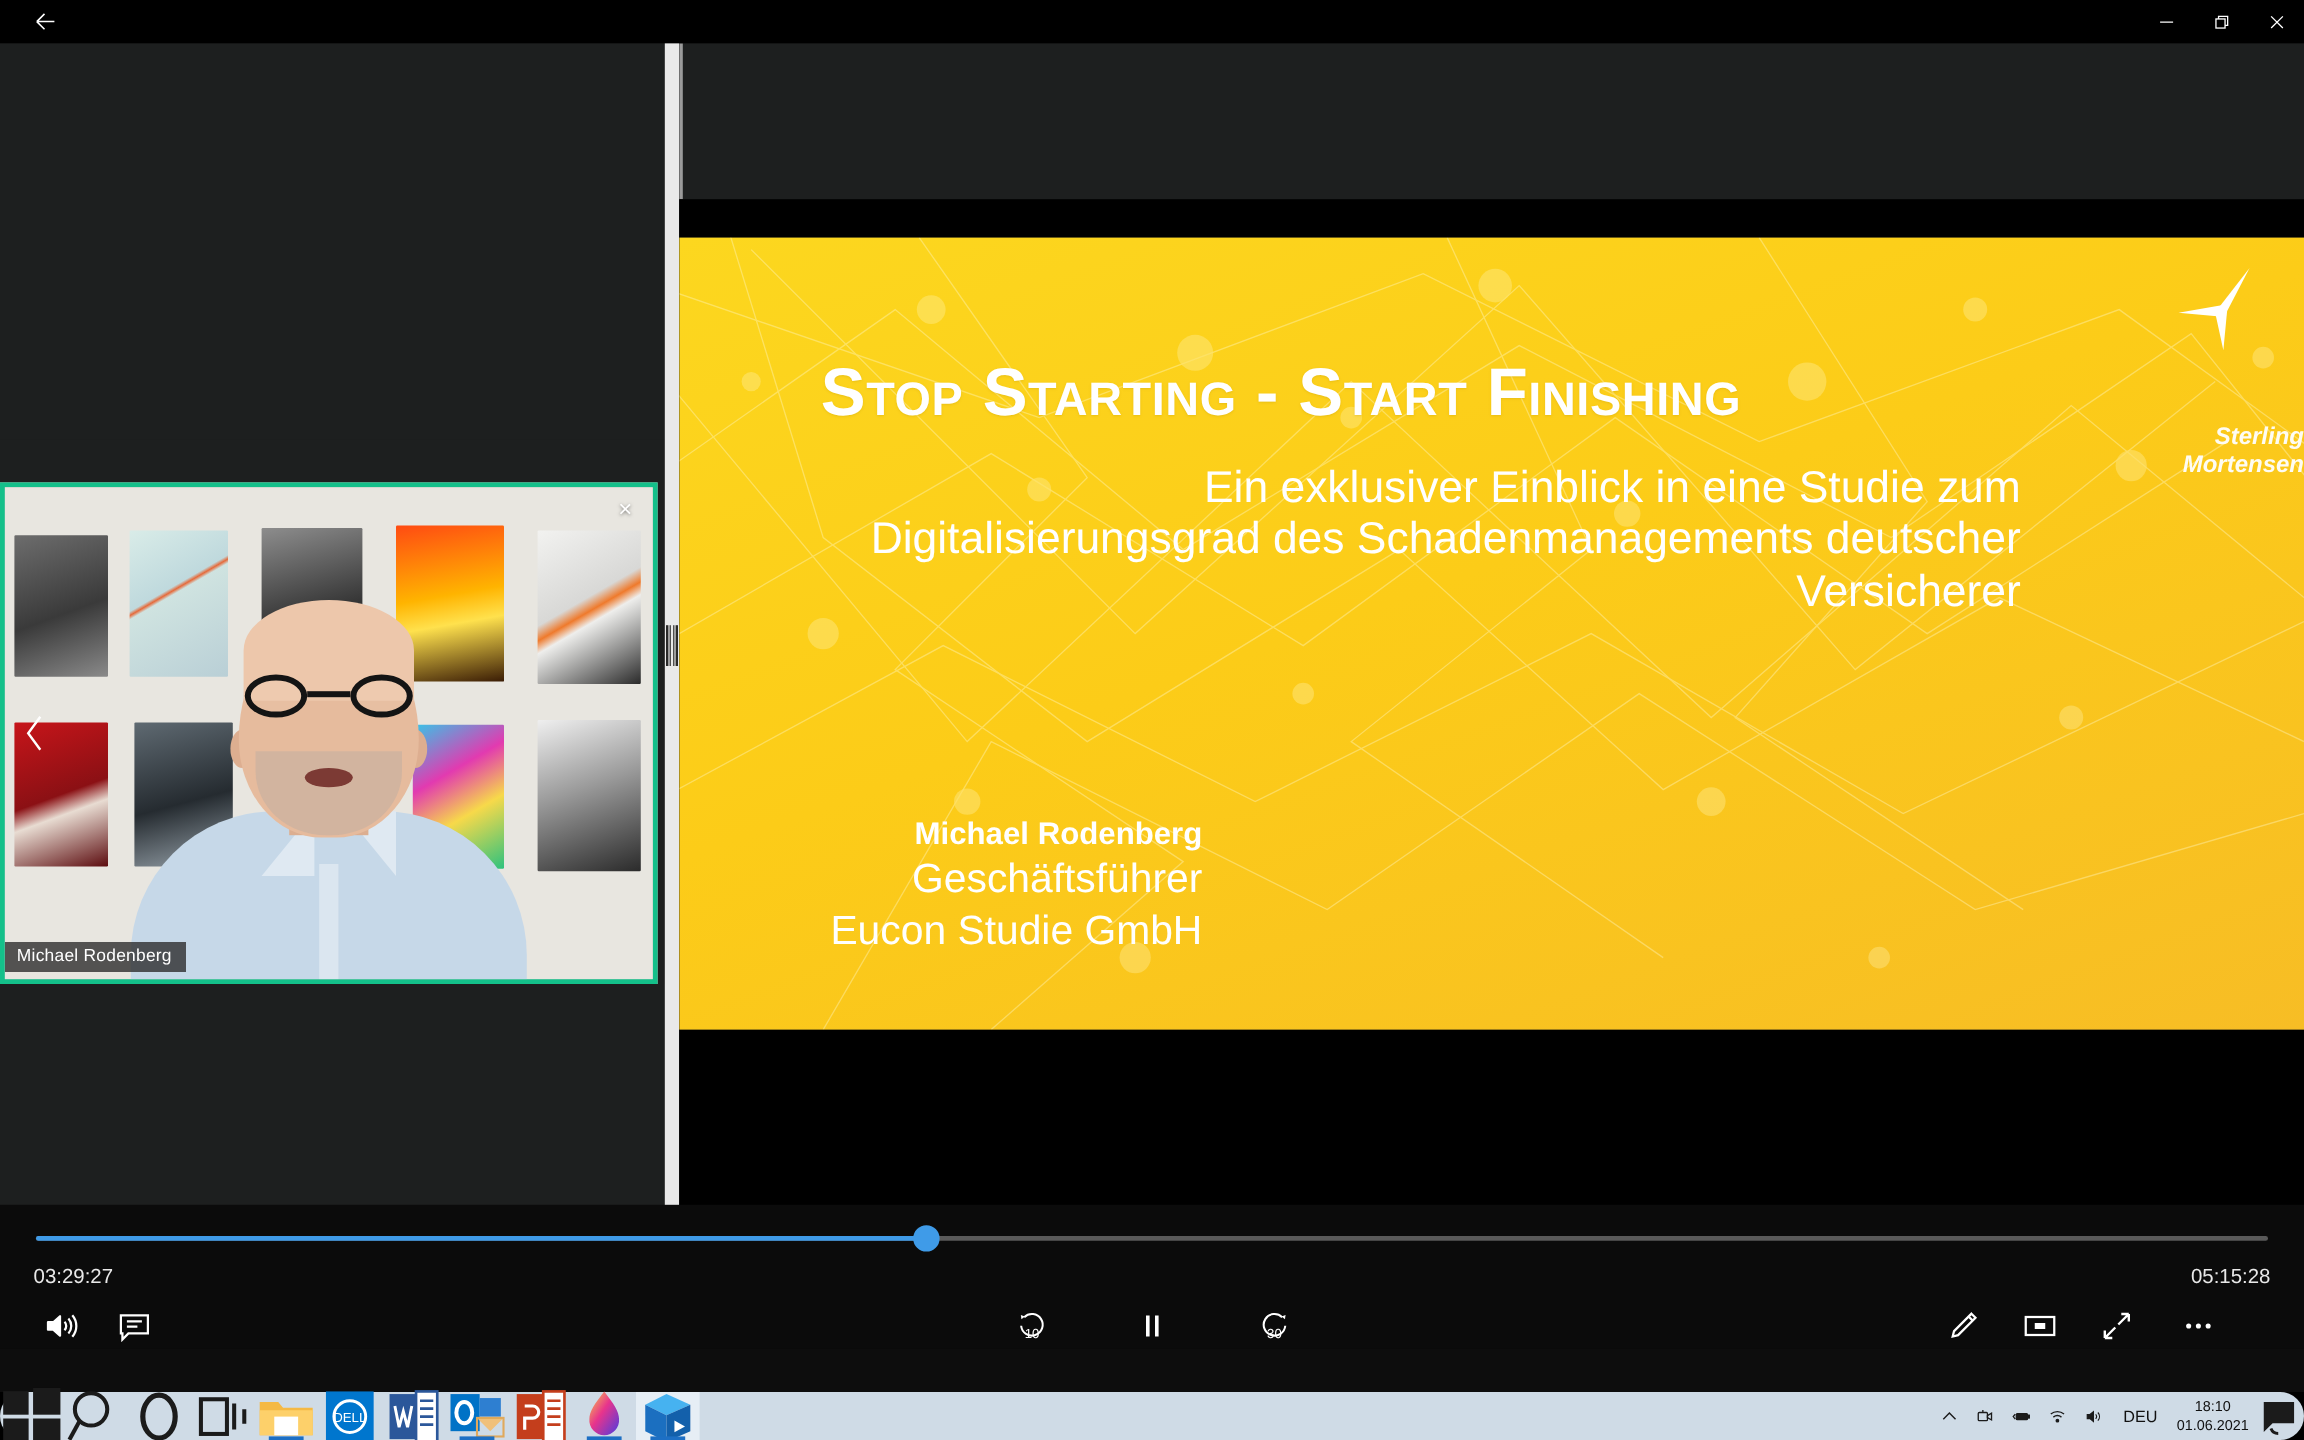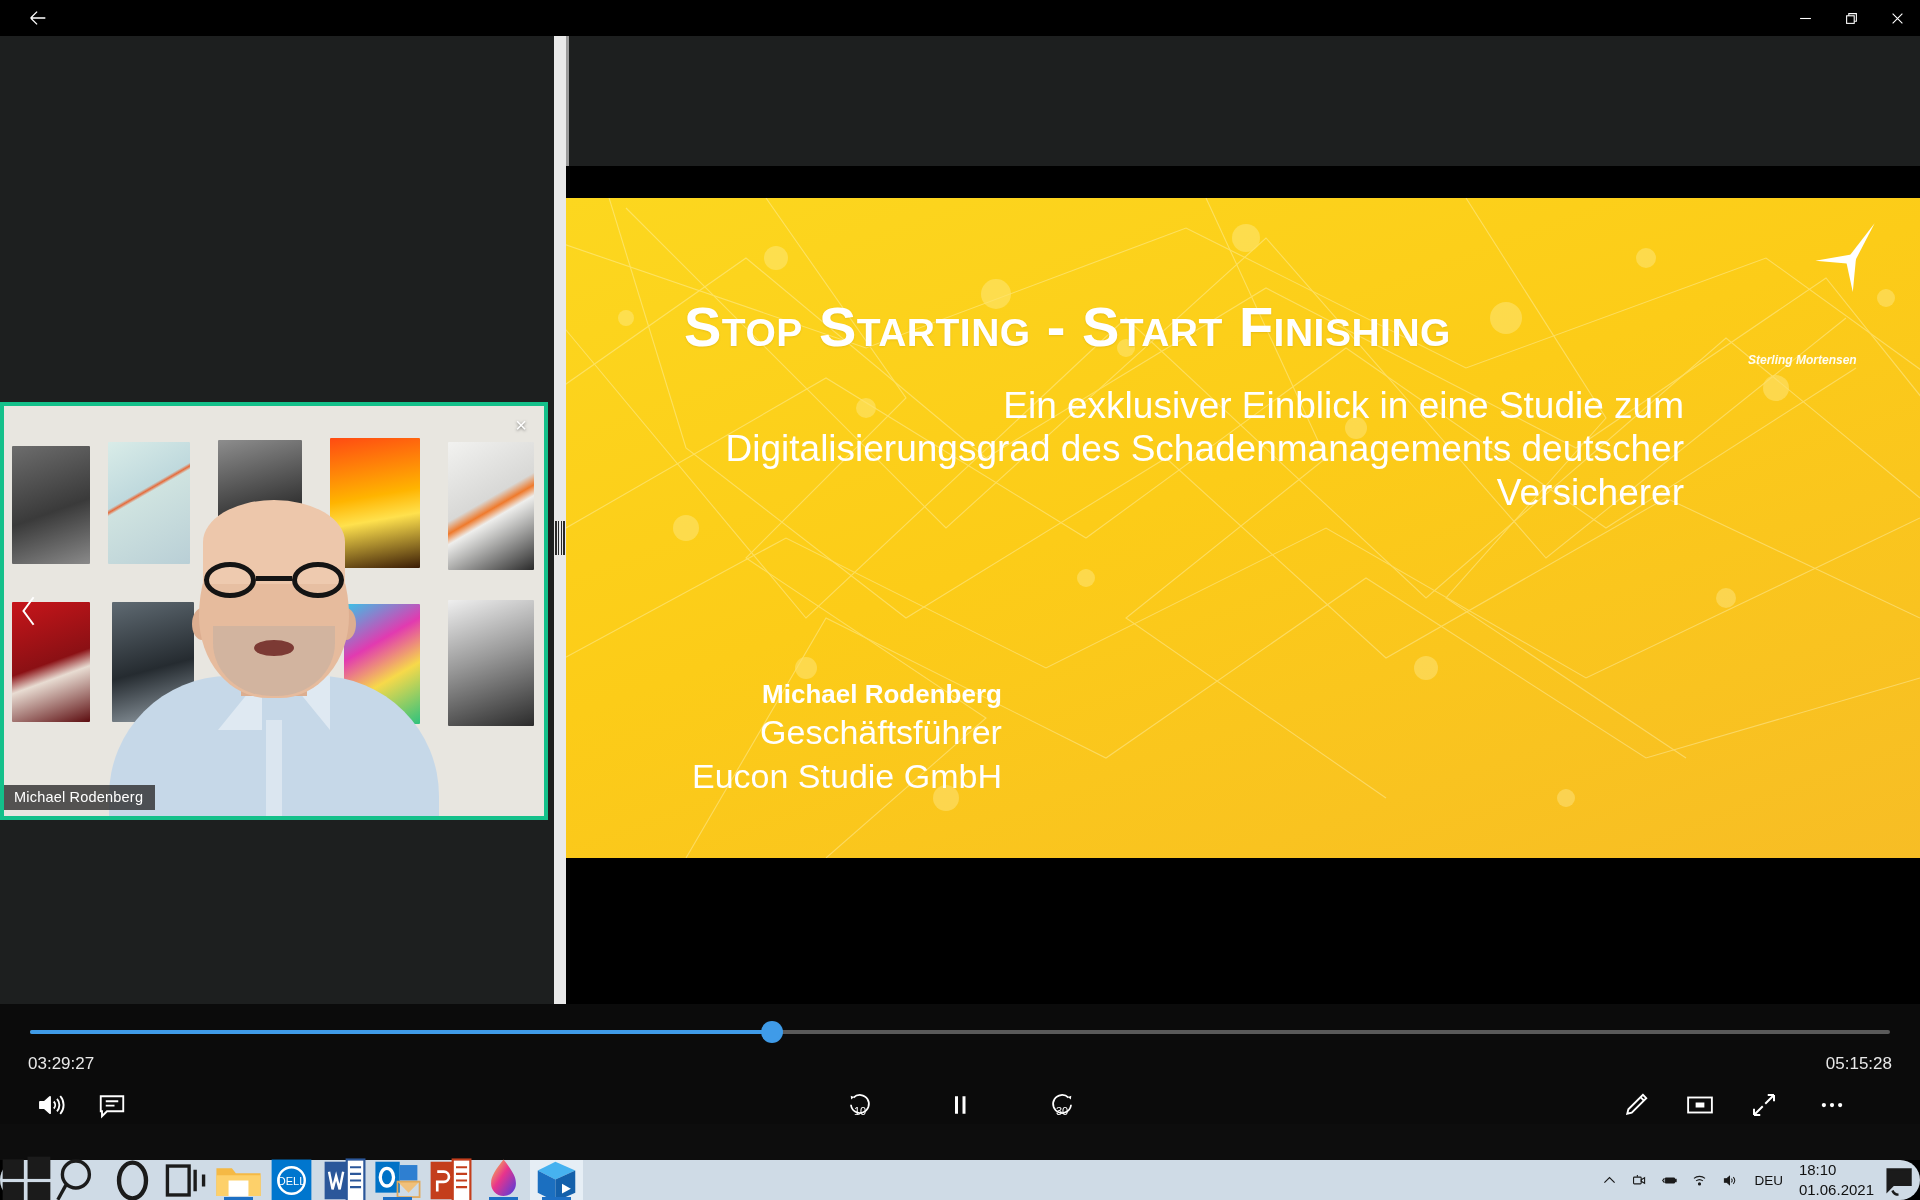--- a/index.html
+++ b/index.html
@@ -61,21 +61,21 @@
   .rp-black1{position:absolute;left:0;top:130px;width:1354px;height:32px;background:#000;}
   .rp-black2{position:absolute;left:0;top:822px;width:1354px;height:182px;background:#000;}
 
   .slide{position:absolute;left:0;top:162px;width:1354px;height:660px;background:linear-gradient(160deg,#fcd71f 0%,#fccc18 45%,#f7bd25 100%);overflow:hidden;text-align:right;}
   .net{position:absolute;inset:0;opacity:.55;}
   .slide-logo{position:absolute;right:36px;top:18px;width:78px;height:80px;}
 
   .slide-title{position:absolute;left:118px;top:96px;color:#fff;font-weight:700;
     font-family:"Liberation Sans",sans-serif;font-size:56px;letter-spacing:.5px;
     font-variant:small-caps;white-space:nowrap;text-shadow:0 1px 2px rgba(180,140,0,.25);}
-  .slide-attr{position:absolute;left:1182px;top:155px;color:#fff;font-size:12px;font-style:italic;font-weight:600;opacity:.95;}
+  .slide-attr{position:absolute;left:1182px;top:155px;color:#fff;font-size:20px;font-style:italic;font-weight:600;opacity:.95;}
   .slide-sub{position:absolute;left:118px;top:186px;width:1000px;color:#fff;font-size:37px;line-height:1.17;font-weight:400;}
   .slide-pres{position:absolute;left:126px;top:480px;color:#fff;}
   .slide-pres .nm{font-size:26px;font-weight:700;line-height:1.28;}
   .slide-pres .rl,.slide-pres .co{font-size:34px;font-weight:400;line-height:1.28;}
 
   
   .controls{position:absolute;left:0;top:1004px;width:1920px;height:120px;background:#0b0b0b;}
   .track{position:absolute;left:30px;top:26px;width:1860px;height:4px;background:#5a5a5a;border-radius:2px;}
   .track .fill{position:absolute;left:0;top:0;height:4px;width:742px;background:#3f9be8;border-radius:2px;}
   .track .thumb{position:absolute;left:742px;top:-9px;width:22px;height:22px;margin-left:-11px;border-radius:50%;background:#3f9be8;}
@@ -87,21 +87,21 @@
 
   
   .taskbar{position:absolute;left:0;top:1160px;width:1920px;height:40px;background:#cfdbe6;display:flex;align-items:center;border-radius:20px;}
   .tb-item{position:relative;width:53px;height:40px;display:flex;align-items:center;justify-content:center;}
   .tb-item.active{background:#e6eef5;}
   .tb-item .under{position:absolute;bottom:0;left:12px;width:29px;height:3px;background:#1d6fc4;}
   .tray{position:absolute;right:0;top:0;height:40px;display:flex;align-items:center;}
   .tray-ic{width:30px;height:40px;display:flex;align-items:center;justify-content:center;color:#1b1b1b;}
   .tray-ic svg{width:17px;height:17px;}
   .tray-lang{padding:0 10px;font-size:13.5px;color:#111;}
-  .tray-clock{padding:0 8px 0 6px;font-size:15px;color:#111;line-height:1.35;}
+  .tray-clock{padding:0 8px 0 6px;font-size:12px;color:#111;text-align:center;line-height:1.35;}
   .tray-notif{width:38px;height:40px;display:flex;align-items:center;justify-content:center;color:#1b1b1b;}
 </style>
 </head>
 <body>
 
 <div class="app">
 
   <div class="titlebar">
     <div class="back-btn">
       <svg viewBox="0 0 24 24" fill="none" stroke="#fff" stroke-width="1.4">

